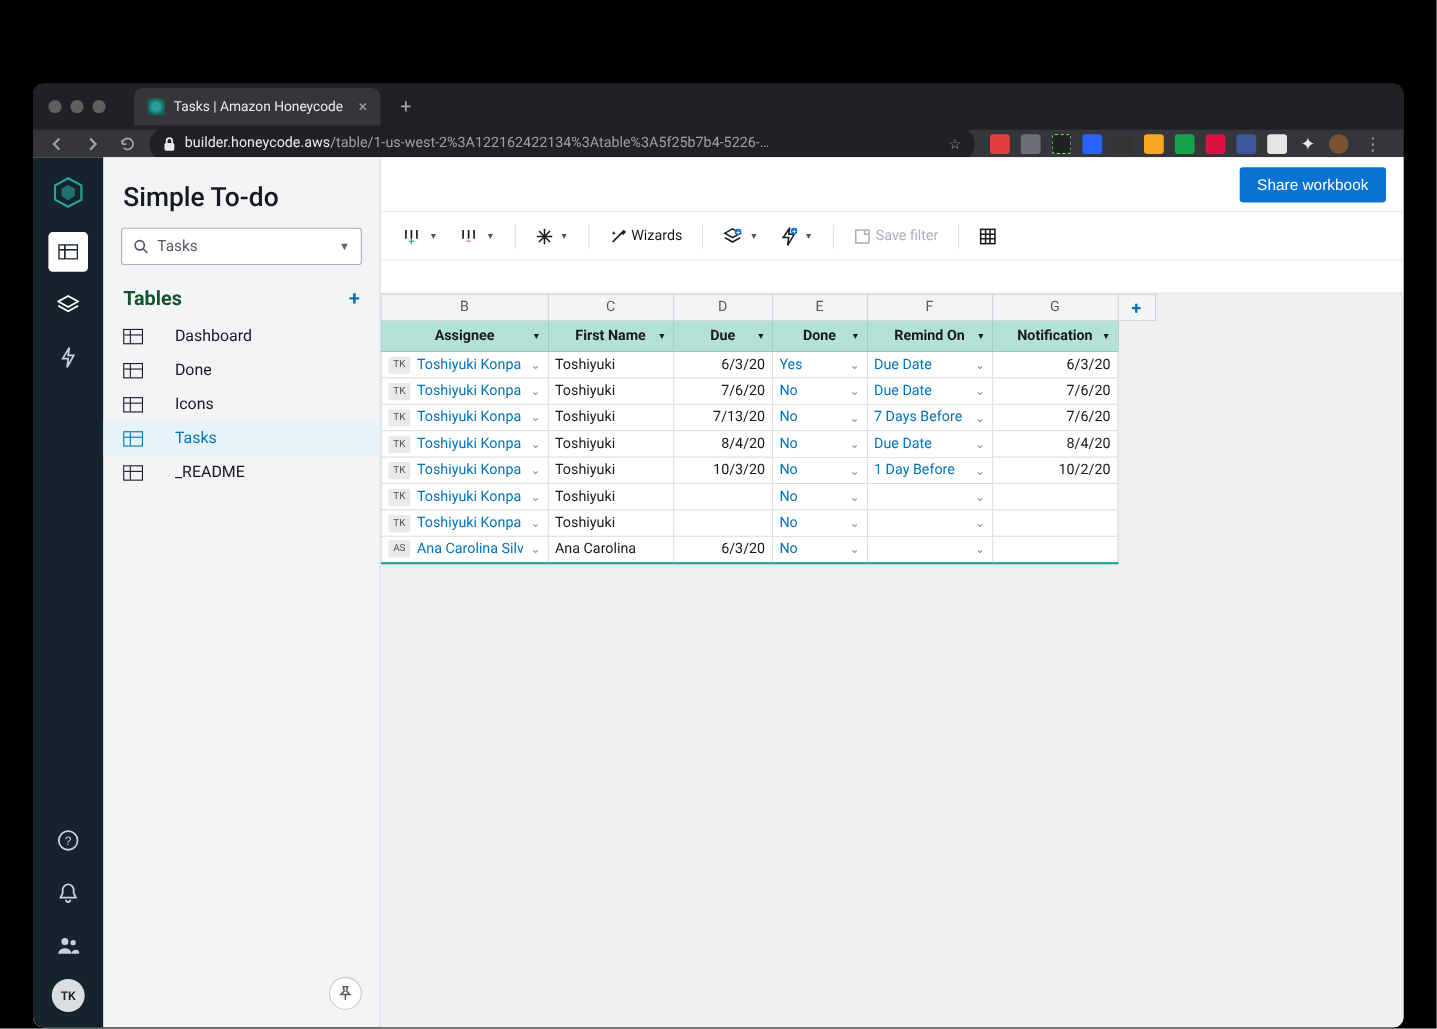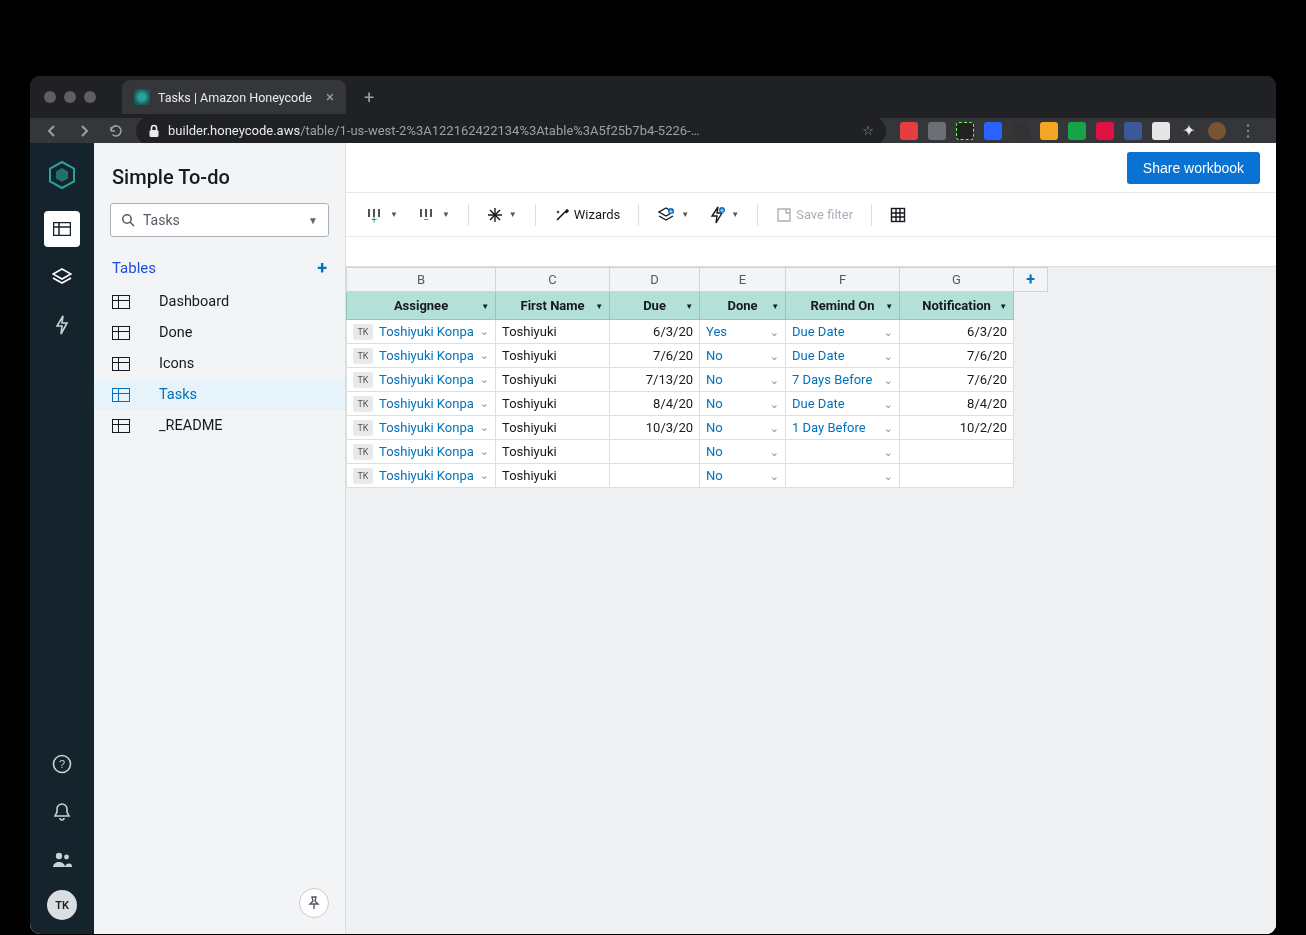--- a/index.html
+++ b/index.html
@@ -21,25 +21,25 @@
   .ext-icon { width: 18px; height: 18px; border-radius: 3px; }
   .app-area { flex: 1; display: flex; background: #fff; position: relative; }
   .rail { width: 64px; background: #15232d; display: flex; flex-direction: column; align-items: center; padding: 14px 0; gap: 12px; }
   .rail-logo { width: 36px; height: 36px; margin-bottom: 6px; display:flex; align-items:center; justify-content:center; }
   .rail-icon { width: 36px; height: 36px; display: flex; align-items: center; justify-content: center; color: #c7d1d9; cursor: pointer; border-radius: 4px; }
   .rail-icon.active-bg { background: #fff; color: #15232d; }
   .rail-icon.selected { color: #fff; }
   .rail-spacer { flex: 1; }
   .rail-avatar { width: 30px; height: 30px; border-radius: 50%; background: #d9dee2; color: #222; font-size: 11px; font-weight: 600; display: flex; align-items: center; justify-content: center; }
   .sidebar { width: 252px; background: #f3f4f6; border-right: 1px solid #d9dee2; display: flex; flex-direction: column; padding: 16px 0; position: relative; }
-  .sidebar-title { font-size: 20px; font-weight: 500; color: #16191f; padding: 6px 18px 14px; }
+  .sidebar-title { font-size: 24px; font-weight: 500; color: #16191f; padding: 6px 18px 14px; }
   .table-select { margin: 0 16px 18px; height: 34px; border: 1px solid #aab0b7; border-radius: 3px; display: flex; align-items: center; padding: 0 10px; gap: 8px; background: #fff; color: #545b64; font-size: 14px; cursor: pointer; }
   .table-select .chev { margin-left: auto; font-size: 10px; color: #666; }
   .tables-hdr { display: flex; align-items: center; justify-content: space-between; padding: 2px 18px 8px; }
-  .tables-hdr-label { font-size: 15px; font-weight: 400; color: #1d4ed8; }
+  .tables-hdr-label { font-size: 18px; font-weight: 700; color: #14532d; }
   .tables-add { color: #0073bb; font-size: 18px; font-weight: 700; cursor: pointer; }
   .table-item { display: flex; align-items: center; gap: 29px; padding: 7px 18px; font-size: 14.5px; color: #16191f; cursor: pointer; }
   .table-item.selected { background: #e6f3fa; color: #0073bb; }
   .table-item .ti { width: 18px; height: 14px; border: 1.5px solid currentColor; position: relative; }
   .table-item .ti::before { content:""; position:absolute; left:0; right:0; top:4px; border-top:1.5px solid currentColor; }
   .table-item .ti::after { content:""; position:absolute; top:0; bottom:0; left:5px; border-left:1.5px solid currentColor; }
   .pin-btn { position: absolute; right: 16px; bottom: 16px; width: 30px; height: 30px; border: 1px solid #c6cbd1; border-radius: 50%; background: #fff; display:flex; align-items:center; justify-content:center; color:#545b64; cursor:pointer; font-size:14px; }
   .main { flex: 1; display: flex; flex-direction: column; background: #eef0f1; overflow: hidden; }
   .topbar { height: 50px; background: #fff; display: flex; align-items: center; justify-content: flex-end; padding: 0 16px; border-bottom: 1px solid #e6e8ea; }
   .share-btn { background: #0972d3; color: #fff; border: none; border-radius: 3px; padding: 8px 16px; font-size: 14px; font-weight: 500; cursor: pointer; }
@@ -425,19 +425,34 @@
                     <span class="cell-chev">⌄</span>
                   </div>
                 </td>
                 <td>Toshiyuki</td>
                 <td class="due"></td>
                 <td class="dd-cell"><span class="done">No</span><span class="cell-chev">⌄</span></td>
                 <td class="dd-cell"><span class="remind"></span><span class="cell-chev">⌄</span></td>
                 <td class="notif"></td>
                 <td style="background:#eef0f1;border:1px solid #eef0f1"></td>
               </tr>
+              <tr class="data-row last">
+                <td>
+                  <div class="assignee-cell">
+                    <span class="initials">AS</span>
+                    <span class="assignee-name">Ana Carolina Silv</span>
+                    <span class="cell-chev">⌄</span>
+                  </div>
+                </td>
+                <td>Ana Carolina</td>
+                <td class="due">6/3/20</td>
+                <td class="dd-cell"><span class="done">No</span><span class="cell-chev">⌄</span></td>
+                <td class="dd-cell"><span class="remind"></span><span class="cell-chev">⌄</span></td>
+                <td class="notif"></td>
+                <td style="background:#eef0f1;border:1px solid #eef0f1"></td>
+              </tr>
             </tbody>
         </table>
       </div>
     </div>
 
   </div>
 </div>
 
 </body></html>

